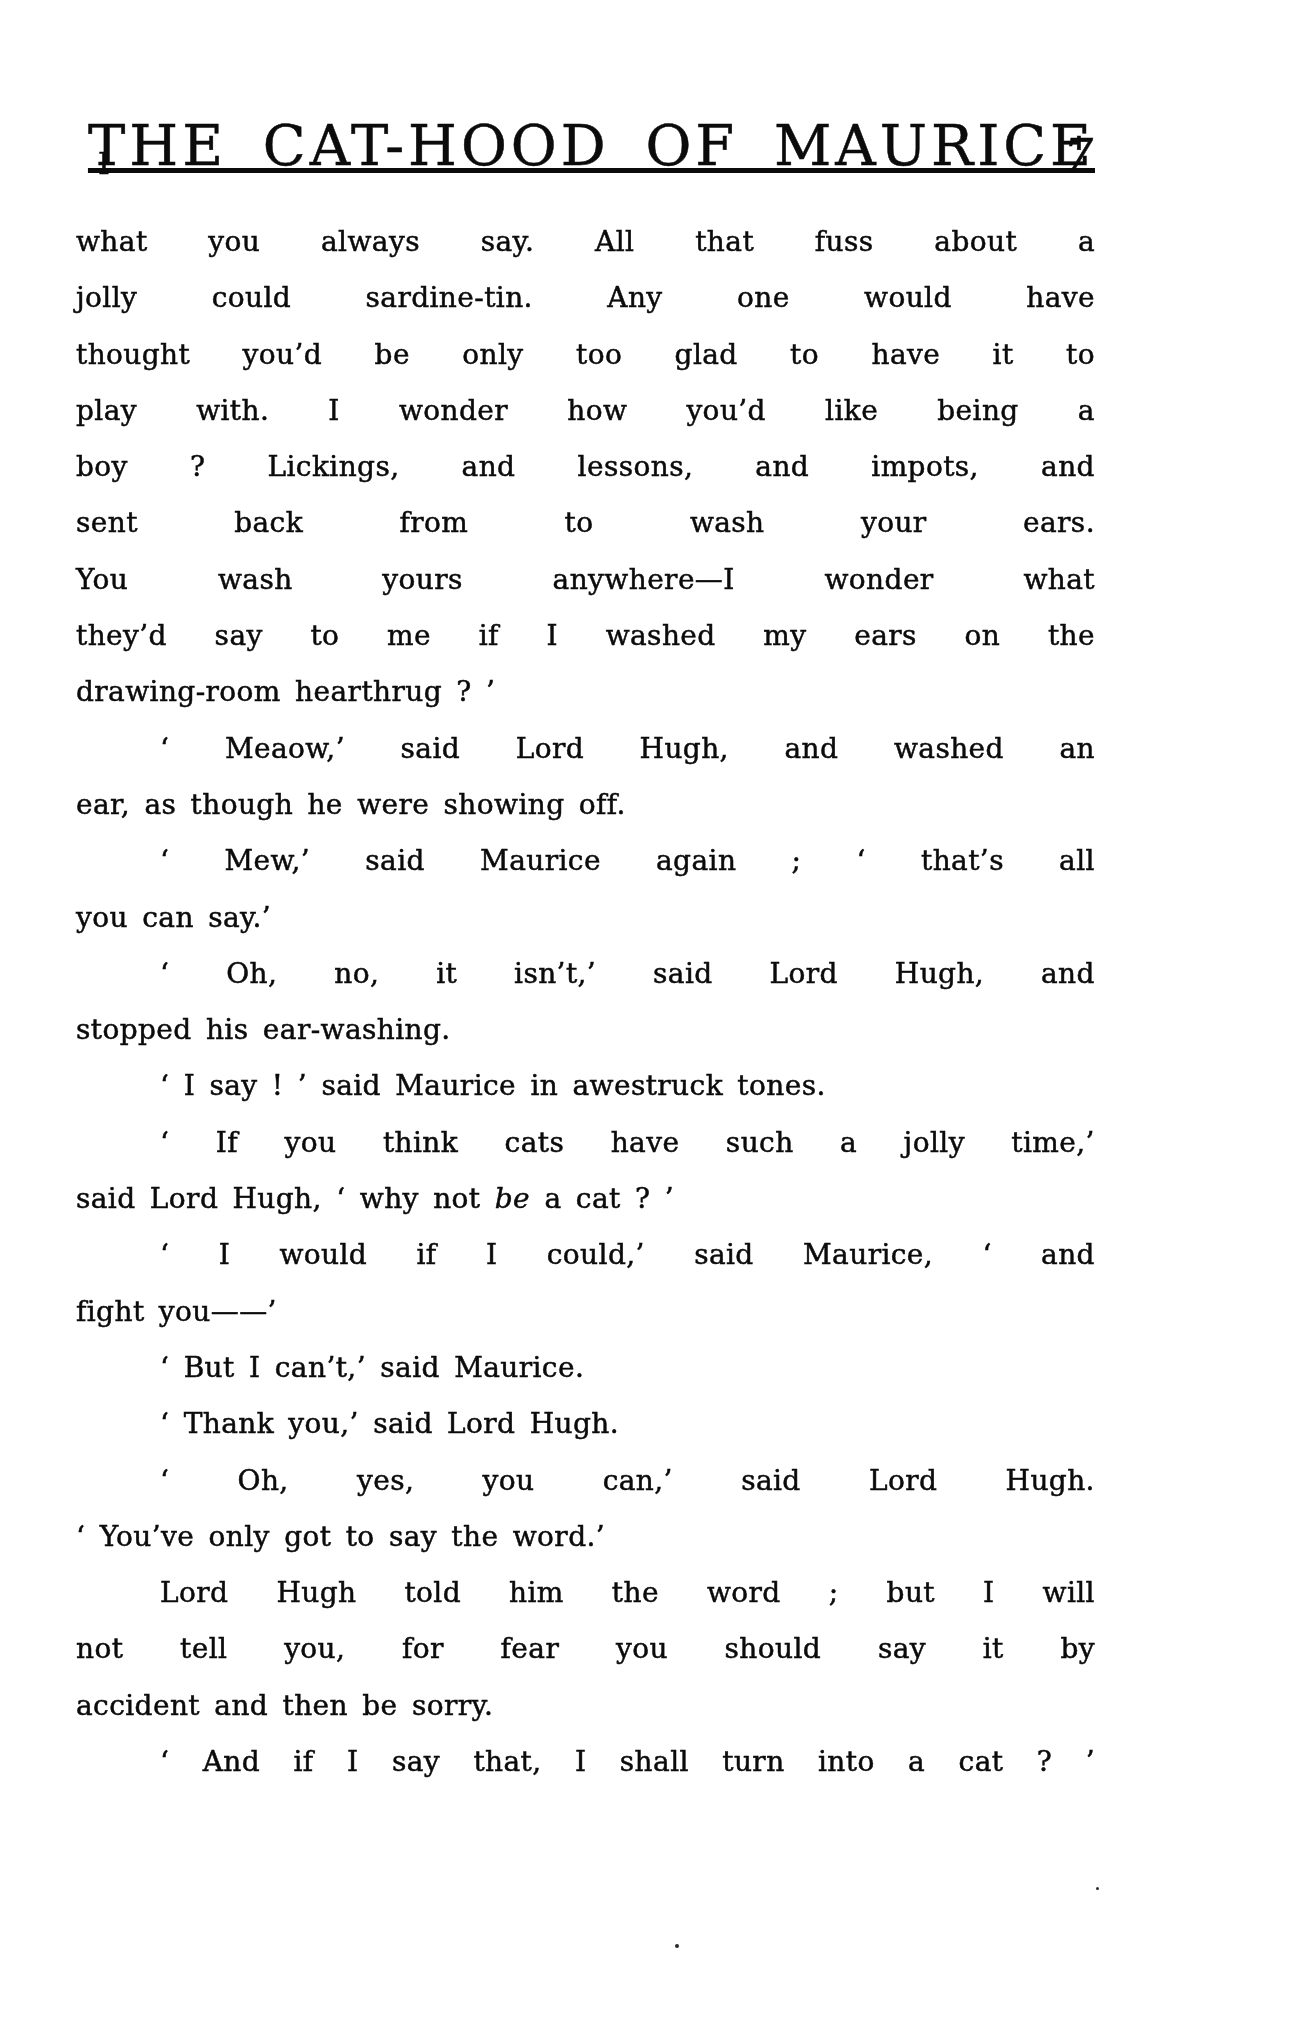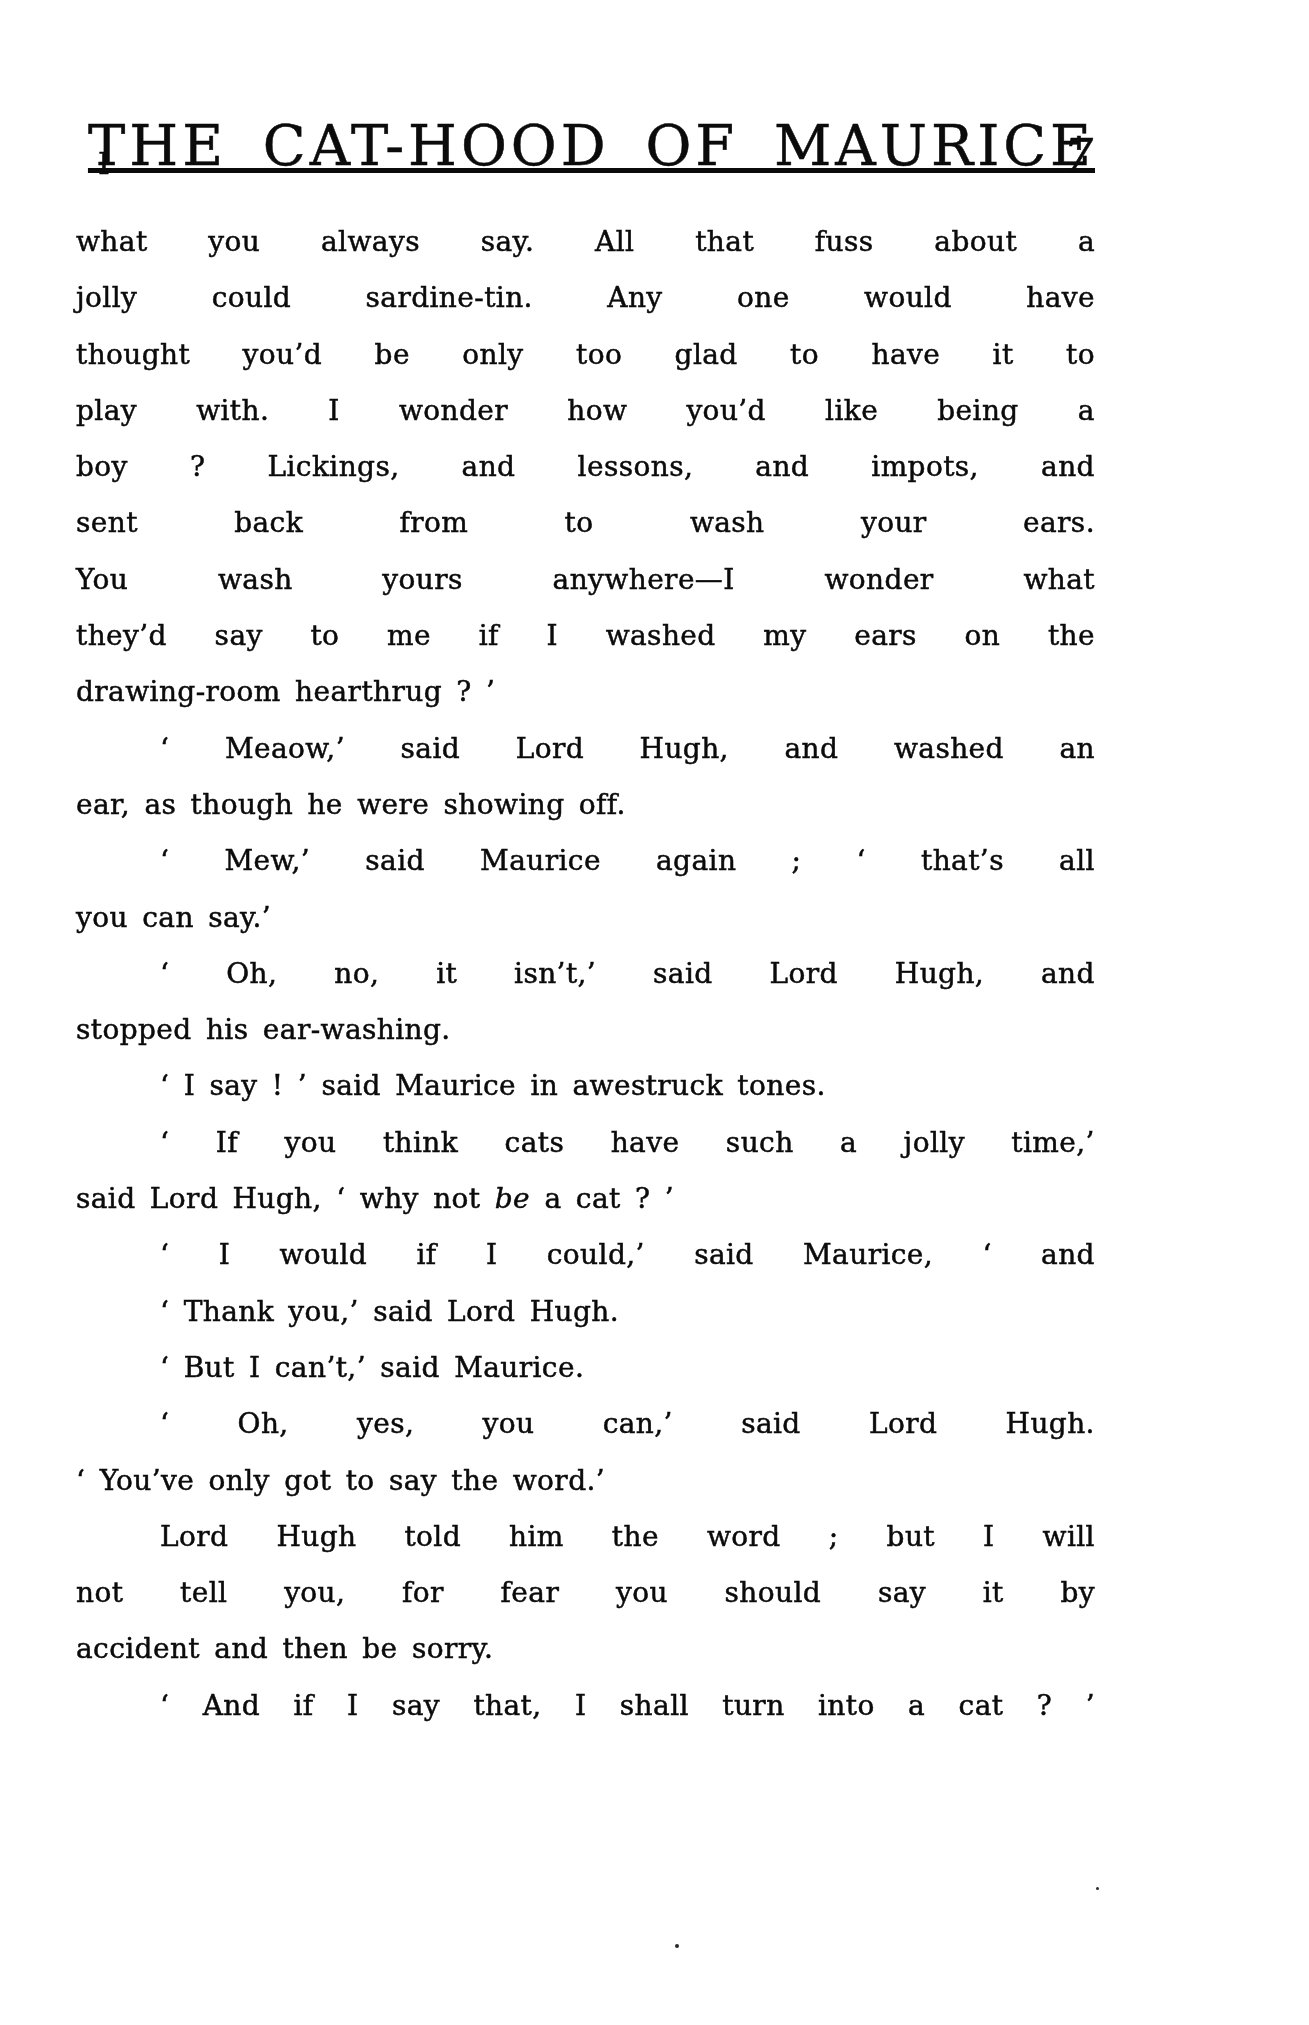--- a/index.html
+++ b/index.html
@@ -220,22 +220,23 @@
         <span>I</span> 
         <span>would</span> 
         <span>if</span> 
         <span>I</span> 
         <span>could,’</span> 
         <span>said</span> 
         <span>Maurice,</span> 
         <span>‘</span> 
         <span>and</span> 
       </div>
+      <div class="line"><span>fight</span> <span>you——’</span> </div>
+      <div class="line ind"><span>‘</span> <span>But</span> <span>I</span> <span>can’t,’</span> <span>said</span> <span>Maurice.</span> </div>
       <div class="line ind"><span>‘</span> <span>Thank</span> <span>you,’</span> <span>said</span> <span>Lord</span> <span>Hugh.</span> </div>
-      <div class="line ind"><span>‘</span> <span>But</span> <span>I</span> <span>can’t,’</span> <span>said</span> <span>Maurice.</span> </div>
       <div class="line j ind">
         <span>‘</span> 
         <span>Oh,</span> 
         <span>yes,</span> 
         <span>you</span> 
         <span>can,’</span> 
         <span>said</span> 
         <span>Lord</span> 
         <span>Hugh.</span> 
       </div>

